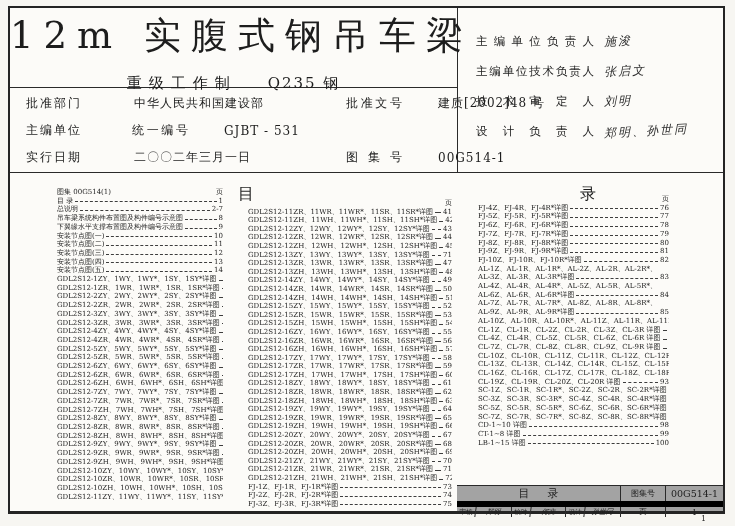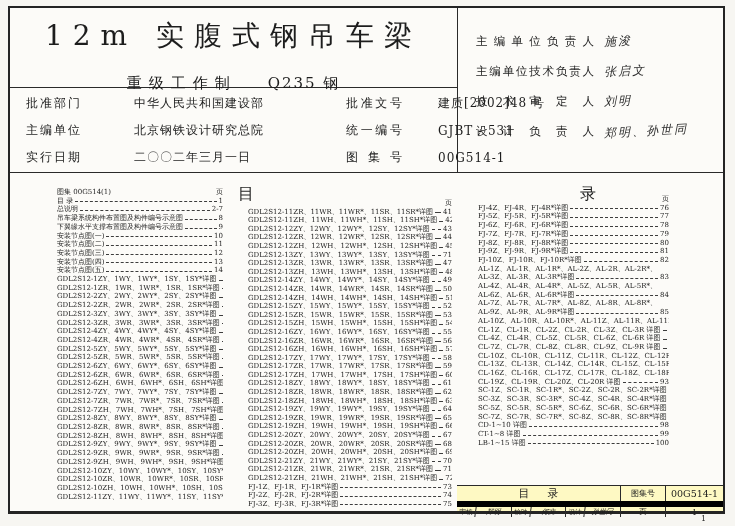--- a/index.html
+++ b/index.html
@@ -11,21 +11,21 @@
   }
   .sheet{
     position:absolute;left:8px;top:6px;width:713px;height:503px;
     border:2px solid #242424;border-bottom-width:3px;background:#fcfbf8;
   }
   .vline{position:absolute;left:447px;top:0;height:164px;border-left:1.5px solid #2a2a2a;}
   .h1{position:absolute;left:0;top:79px;width:448px;border-top:1.5px solid #2a2a2a;}
   .h2{position:absolute;left:0;top:164px;width:100%;border-top:1.5px solid #2a2a2a;}
 
   .titlebox{position:absolute;left:0;top:10px;width:447px;text-align:center;}
-  .main-title{font-size:28px;letter-spacing:10px;white-space:nowrap;line-height:36px;}
+  .main-title{font-size:37px;letter-spacing:10px;white-space:nowrap;line-height:36px;}
   .subtitle{display:flex;justify-content:center;gap:31px;margin-top:20px;font-size:15px;}
   .work-class{letter-spacing:7px;}
   .steel{letter-spacing:2px;}
 
   .approval{position:absolute;left:16px;top:82px;width:424px;font-size:12px;}
   .appr-row{display:flex;align-items:center;height:27px;white-space:nowrap;gap:36px;}
   .jz{text-align:justify;text-align-last:justify;}
   .appr-label{width:54px;flex:0 0 auto;}
   .appr-value{width:160px;flex:0 0 auto;margin-left:18px;letter-spacing:1px;}
   .appr-label2{width:56px;flex:0 0 auto;margin-left:16px;}
@@ -52,21 +52,21 @@
   .toc-row{display:flex;align-items:baseline;overflow:hidden;}
   .toc-t{flex:0 1 auto;}
   .leader{
     flex:1 1 6px;min-width:4px;height:0;align-self:flex-end;
     border-bottom:1px dashed #3d3d3d;margin:0 2px 3px 2px;
   }
   .toc-p{flex:0 0 auto;text-align:right;}
 
   .tblock{
     position:absolute;left:447px;top:477px;right:0;bottom:0;
-    border-top:1.5px solid #2a2a2a;display:flex;flex-direction:column;background:#fef9c3;
+    border-top:1.5px solid #2a2a2a;display:flex;flex-direction:column;background:#a3a3a3;
   }
   .tb-r1{flex:1.2;display:flex;align-items:center;}
   .tb-r2{flex:1;display:flex;align-items:center;border-top:6px solid #000000;font-size:6.5px;}
   .tb-doc{flex:1;text-align:center;font-size:11px;letter-spacing:18px;text-indent:18px;}
   .tb-atlas-label{flex:0 0 44px;border-left:1px solid #2a2a2a;text-align:center;font-size:8px;height:100%;display:flex;align-items:center;justify-content:center;}
   .tb-atlas-no{flex:0 0 57px;border-left:1px solid #2a2a2a;text-align:center;font-size:9.5px;height:100%;display:flex;align-items:center;justify-content:center;}
   #tb-sigcells{flex:1;display:flex;height:100%;}
   .tb-lab{flex:0 0 18px;border-left:1px solid #2a2a2a;height:100%;display:flex;align-items:center;justify-content:center;}
   .tb-lab:first-child{border-left:none;}
   .tb-sig{flex:1 1 32px;border-left:1px solid #2a2a2a;height:100%;display:flex;align-items:center;justify-content:center;font-style:italic;transform:skewX(-8deg);font-size:7px;white-space:nowrap;overflow:hidden;}
@@ -93,21 +93,20 @@
 
   <div class="approval" id="approval-rows">
       <div class="appr-row">
         <span class="appr-label jz">批准部门</span>
         <span class="appr-value">中华人民共和国建设部</span>
         <span class="appr-label2 jz">批准文号</span>
         <span class="appr-value2">建质[2002]48 号</span>
       </div>
       <div class="appr-row">
         <span class="appr-label jz">主编单位</span>
-        <span class="appr-value">北京钢铁设计研究总院</span>
         <span class="appr-label2 jz">统一编号</span>
         <span class="appr-value2">GJBT - 531</span>
       </div>
       <div class="appr-row">
         <span class="appr-label jz">实行日期</span>
         <span class="appr-value">二〇〇二年三月一日</span>
         <span class="appr-label2 jz">图集号</span>
         <span class="appr-value2">00G514-1</span>
       </div>
     </div>

